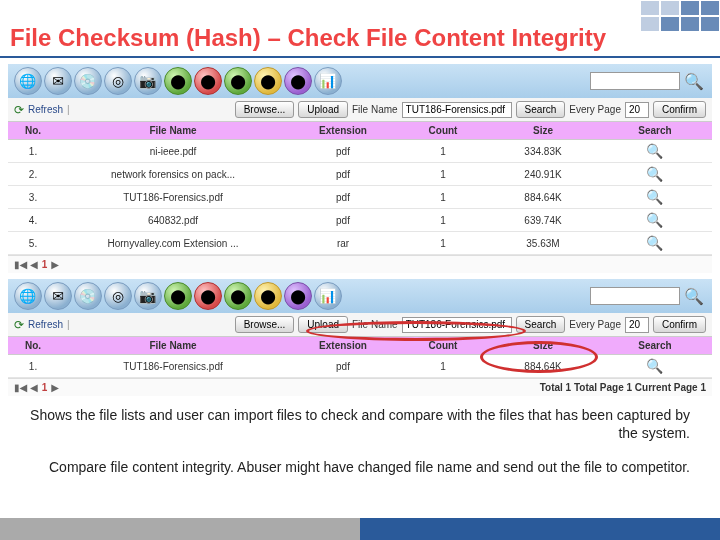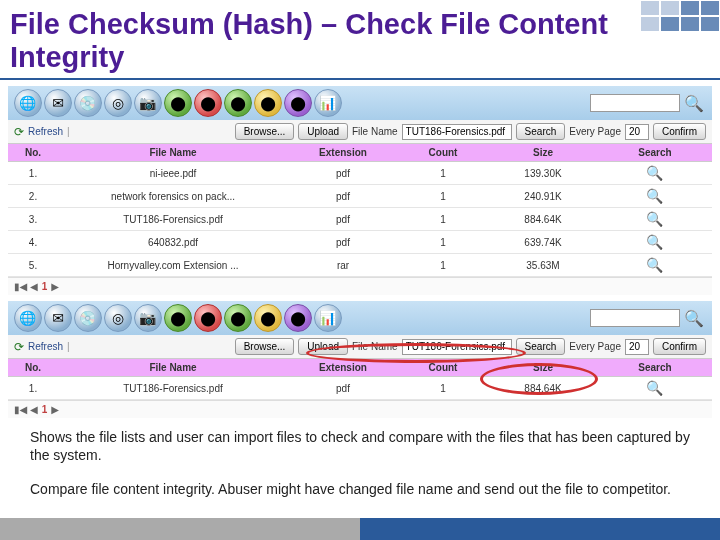--- a/index.html
+++ b/index.html
@@ -1,18 +1,18 @@
 <!DOCTYPE html>
 <html><head>
 <meta charset="utf-8">
 <style>
   * { box-sizing: border-box; margin: 0; padding: 0; }
   body { font-family: Arial, sans-serif; font-size: 11px; width: 720px; height: 540px; background: #fff; position: relative; }
   
-  .slide-title { font-size: 29px; font-weight: bold; color: #4c1d95; padding: 8px 10px 4px; border-bottom: 2px solid #2a5a9a; }
+  .slide-title { font-size: 24px; font-weight: bold; color: #ef4444; padding: 24px 10px 4px; border-bottom: 2px solid #2a5a9a; }
   .corner-squares { position: absolute; top: 0; right: 0; }
   .corner-squares .row { display: flex; }
   .corner-squares .sq { width: 18px; height: 14px; background: #2a5a9a; margin: 1px; opacity: 0.7; }
   .corner-squares .sq.light { opacity: 0.3; }
   
   .panel { margin: 6px 8px 0; }
   
   .toolbar { background: linear-gradient(#c9e2f5, #a8cdea); height: 34px; display: flex; align-items: center; padding: 0 6px; gap: 2px; }
   .tool-btn { width: 28px; height: 28px; border-radius: 50%; background: radial-gradient(circle at 35% 30%, #fff, #8bb0d0 70%); border: 1px solid #7a9cc0; display: flex; align-items: center; justify-content: center; font-size: 14px; }
   .tool-btn.green { background: radial-gradient(circle at 35% 30%, #cff5b2, #5fa83d 70%); border-color: #4a8a2a; }
@@ -35,21 +35,21 @@
   .tbl td { border-bottom: 1px solid #e5e5e5; padding: 3px 6px; text-align: center; color: #333; }
   .row-mag { color: #8a5a30; font-size: 14px; cursor: pointer; }
   
   .pager { display: flex; align-items: center; padding: 3px 6px; font-size: 10px; background: #fafafa; border-top: 1px solid #ddd; }
   .pager-arrows { display: flex; gap: 2px; color: #666; }
   .pager-page { color: #c04040; font-weight: bold; margin: 0 4px; }
   .pager-status { margin-left: auto; font-weight: bold; color: #333; }
   
   .oval { position: absolute; border: 3px solid #d03030; border-radius: 50%; pointer-events: none; }
   
-  .caption { text-align: left; font-size: 14px; color: #222; padding: 10px 30px 6px; line-height: 1.3; }
+  .caption { text-align: right; font-size: 14px; color: #222; padding: 10px 30px 6px; line-height: 1.3; }
   .footer-blocks { position: absolute; bottom: 0; left: 0; right: 0; height: 22px; background: linear-gradient(to right, #aaa 0%, #aaa 50%, #2a5a9a 50%, #2a5a9a 100%); }
 </style>
 </head>
 <body>
 
 <div class="corner-squares">
   <div class="row">
       <div class="sq light"></div>
       <div class="sq light"></div>
       <div class="sq"></div>
@@ -106,21 +106,21 @@
       <th style="width:110px">Size</th>
       <th>Search</th>
     </tr>
       </thead>
     <tbody id="tbody1">
         <tr>
           <td>1.</td>
           <td>ni-ieee.pdf</td>
           <td>pdf</td>
           <td>1</td>
-          <td>139.30K</td>
+          <td>334.83K</td>
           <td><span class="row-mag">🔍</span></td>
         </tr>
         <tr>
           <td>2.</td>
           <td>network forensics on pack...</td>
           <td>pdf</td>
           <td>1</td>
           <td>240.91K</td>
           <td><span class="row-mag">🔍</span></td>
         </tr>
@@ -207,20 +207,21 @@
           <td>1</td>
           <td>884.64K</td>
           <td><span class="row-mag">🔍</span></td>
         </tr>
       </tbody>
   </table>
   <div class="pager">
     <span class="pager-arrows">▮◀ ◀</span>
     <span class="pager-page">1</span>
     <span class="pager-arrows">▶</span>
+    <span class="pager-status">Total 1  Total Page 1  Current Page 1</span>
   </div>
   <div class="oval" style="left:298px; top:42px; width:220px; height:20px;"></div>
   <div class="oval" style="left:472px; top:62px; width:118px; height:32px;"></div>
 </div>
 
 <div class="caption">Shows the file lists and user can import files to check and compare with the files that has been captured by the system.</div>
 <div class="caption">Compare file content integrity. Abuser might have changed file name and send out the file to competitor.</div>
 
 <div class="footer-blocks"></div>
 

